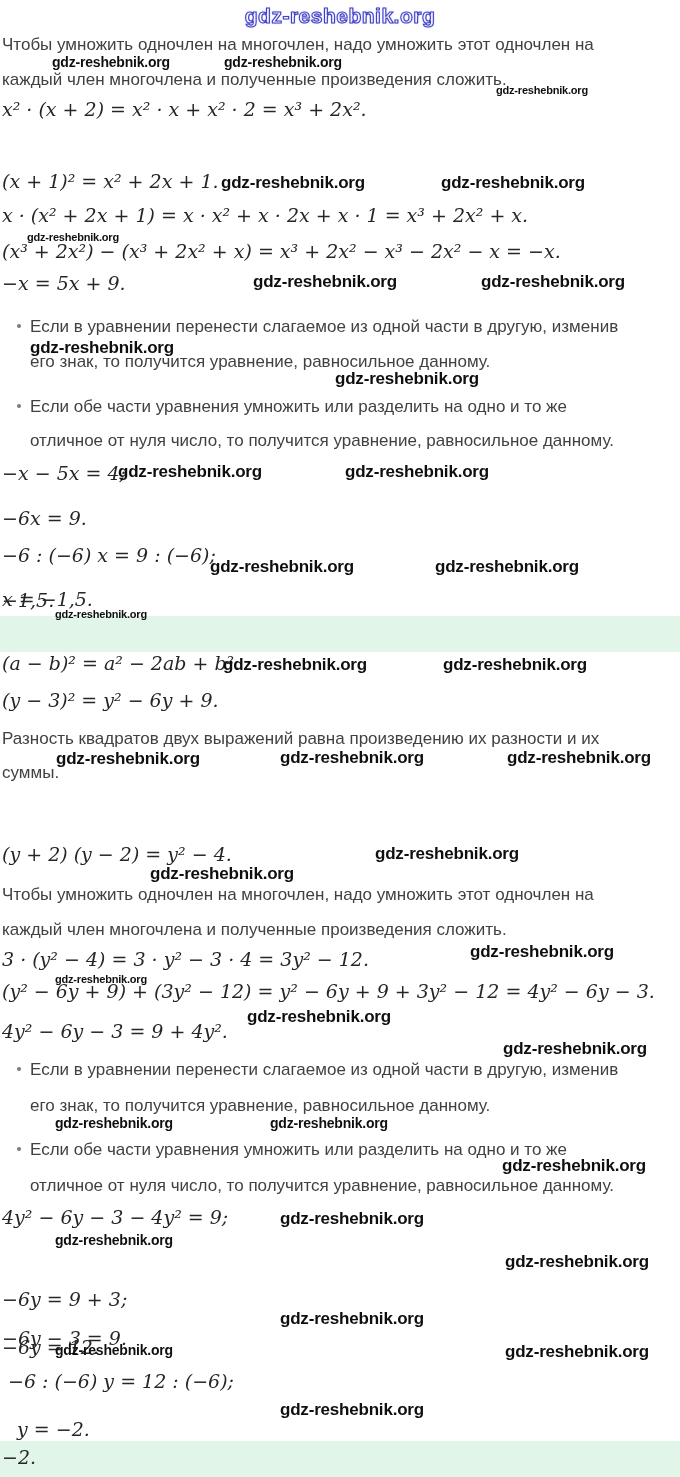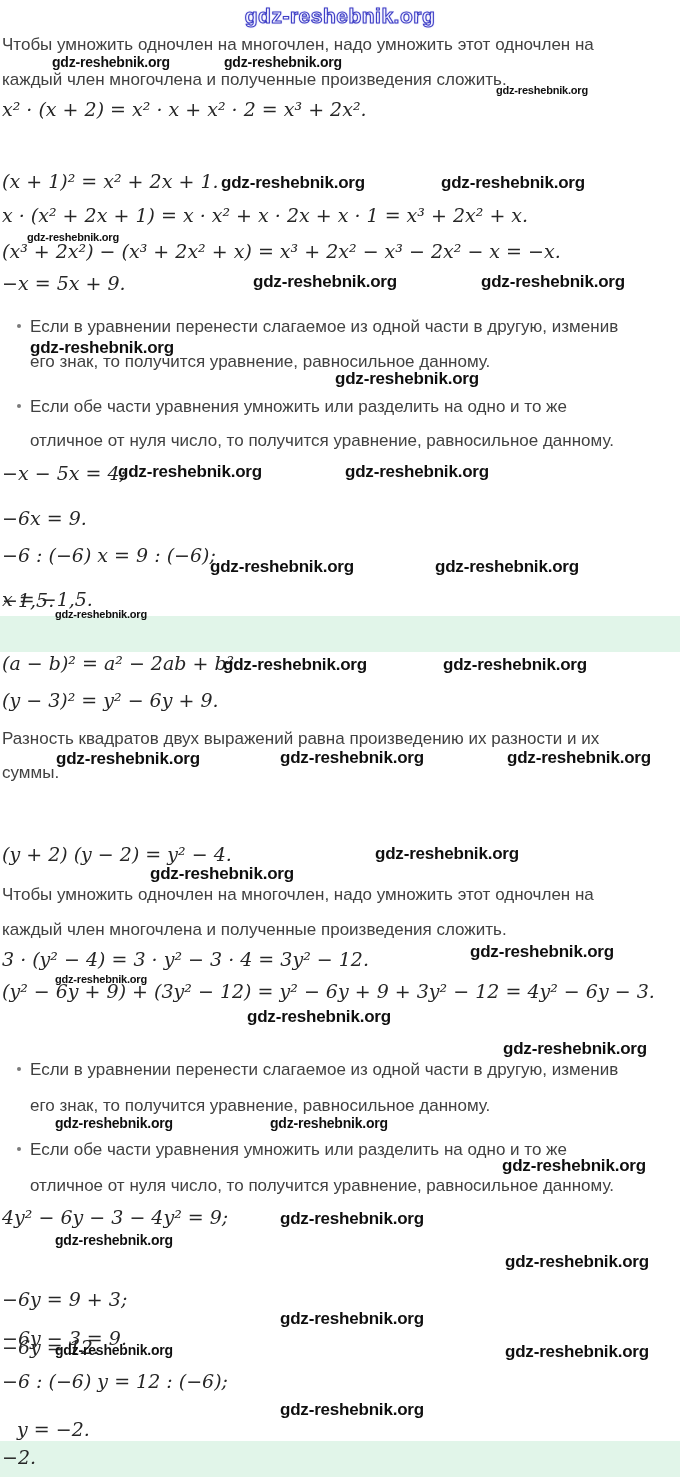--- a/index.html
+++ b/index.html
@@ -80,20 +80,21 @@
   <div class="abs wm lg" style="left:150px;top:865px">gdz-reshebnik.org</div>
 
   <div class="abs txt" style="left:2px;top:885px">Чтобы умножить одночлен на многочлен, надо умножить этот одночлен на</div>
   <div class="abs txt" style="left:2px;top:920px">каждый член многочлена и полученные произведения сложить.</div>
   <div class="abs wm lg" style="left:470px;top:943px">gdz-reshebnik.org</div>
 
   <div class="abs math" style="left:2px;top:948px">3 · (y² − 4) = 3 · y² − 3 · 4 = 3y² − 12.</div>
   <div class="abs wm sm" style="left:55px;top:973px">gdz-reshebnik.org</div>
   <div class="abs math" style="left:2px;top:980px">(y² − 6y + 9) + (3y² − 12) = y² − 6y + 9 + 3y² − 12 = 4y² − 6y − 3.</div>
   <div class="abs wm lg" style="left:247px;top:1008px">gdz-reshebnik.org</div>
+  <div class="abs math" style="left:2px;top:1020px">4y² − 6y − 3 = 9 + 4y².</div>
   <div class="abs wm lg" style="left:503px;top:1040px">gdz-reshebnik.org</div>
 
   <div class="dot" style="left:17px;top:1067px"></div>
   <div class="abs txt" style="left:30px;top:1060px">Если в уравнении перенести слагаемое из одной части в другую, изменив</div>
   <div class="abs txt" style="left:30px;top:1096px">его знак, то получится уравнение, равносильное данному.</div>
   <div class="abs wm md" style="left:55px;top:1116px">gdz-reshebnik.org</div>
   <div class="abs wm md" style="left:270px;top:1116px">gdz-reshebnik.org</div>
   <div class="dot" style="left:17px;top:1147px"></div>
   <div class="abs txt" style="left:30px;top:1140px">Если обе части уравнения умножить или разделить на одно и то же</div>
   <div class="abs wm lg" style="left:502px;top:1157px">gdz-reshebnik.org</div>
@@ -102,18 +103,18 @@
   <div class="abs math" style="left:2px;top:1206px">4y² − 6y − 3 − 4y² = 9;</div>
   <div class="abs wm lg" style="left:280px;top:1210px">gdz-reshebnik.org</div>
   <div class="abs wm md" style="left:55px;top:1233px">gdz-reshebnik.org</div>
   <div class="abs math" style="left:2px;top:1327px">−6y − 3 = 9.</div>
   <div class="abs wm lg" style="left:505px;top:1253px">gdz-reshebnik.org</div>
   <div class="abs math" style="left:2px;top:1288px">−6y = 9 + 3;</div>
   <div class="abs wm lg" style="left:280px;top:1310px">gdz-reshebnik.org</div>
   <div class="abs math" style="left:2px;top:1336px">−6y = 12.</div>
   <div class="abs wm md" style="left:55px;top:1343px">gdz-reshebnik.org</div>
   <div class="abs wm lg" style="left:505px;top:1343px">gdz-reshebnik.org</div>
-  <div class="abs math" style="left:2px;top:1370px">−6 : (−6) y = 12 : (−6);</div>
+  <div class="abs math" style="left:8px;top:1370px">−6 : (−6) y = 12 : (−6);</div>
   <div class="abs wm lg" style="left:280px;top:1401px">gdz-reshebnik.org</div>
   <div class="abs math" style="left:17px;top:1418px">y = −2.</div>
   <div class="abs math" style="left:2px;top:1446px">−2.</div>
 
 </div>
 
 </body></html>

